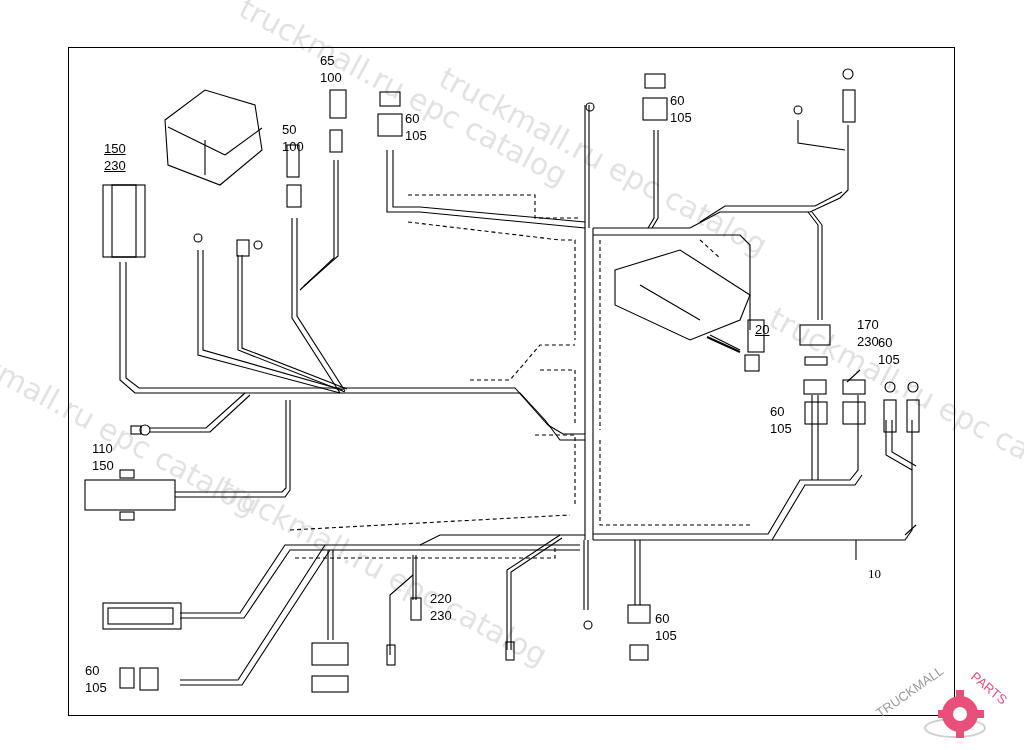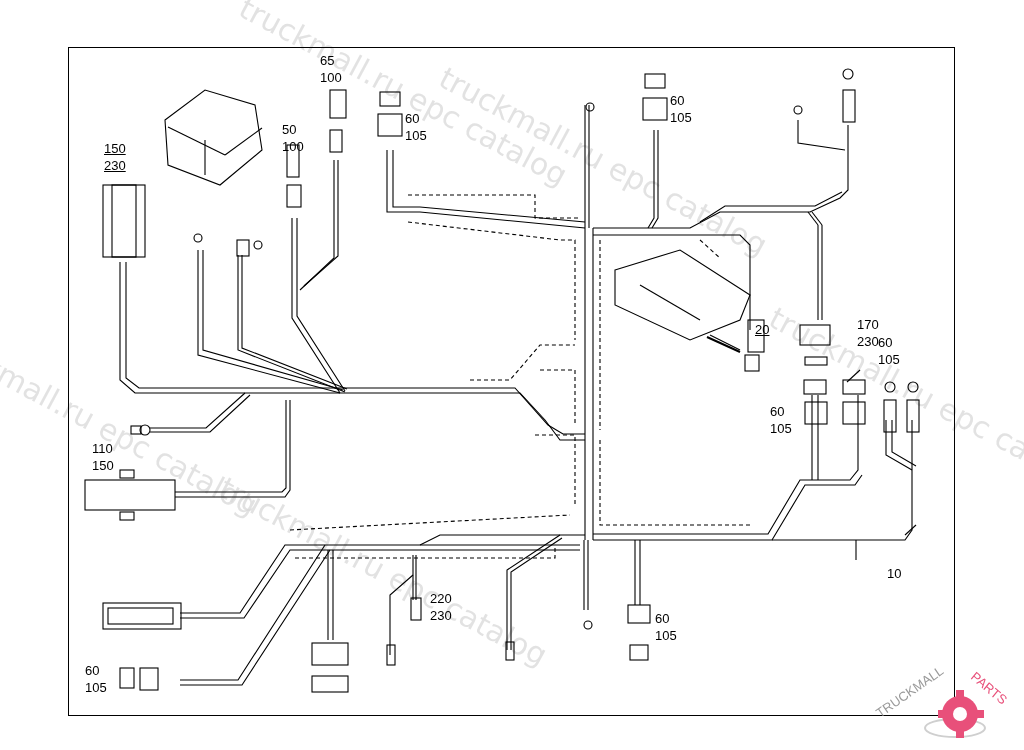--- a/index.html
+++ b/index.html
@@ -220,21 +220,21 @@
     <span>105</span>
   </div>
   <div class="callout" style="left:770px; top:403px;">
     <span>60</span>
     <span>105</span>
   </div>
   <div class="callout" style="left:92px; top:440px;">
     <span>110</span>
     <span>150</span>
   </div>
-  <div class="callout" style="left:887px; top:565px;">
+  <div class="callout" style="left:868px; top:565px;font-family:Liberation Serif, serif;">
     <span>10</span>
   </div>
   <div class="callout" style="left:430px; top:590px;">
     <span>220</span>
     <span>230</span>
   </div>
   <div class="callout" style="left:655px; top:610px;">
     <span>60</span>
     <span>105</span>
   </div>

